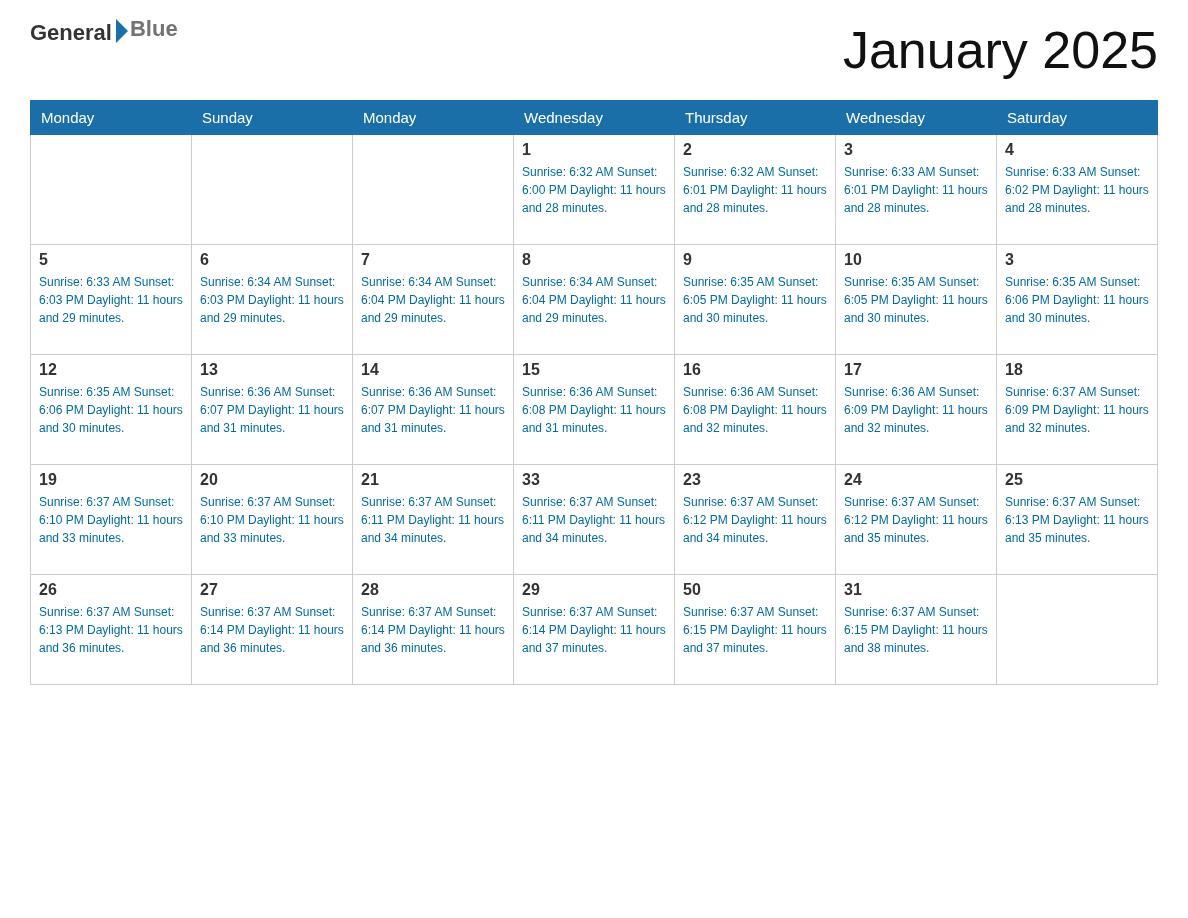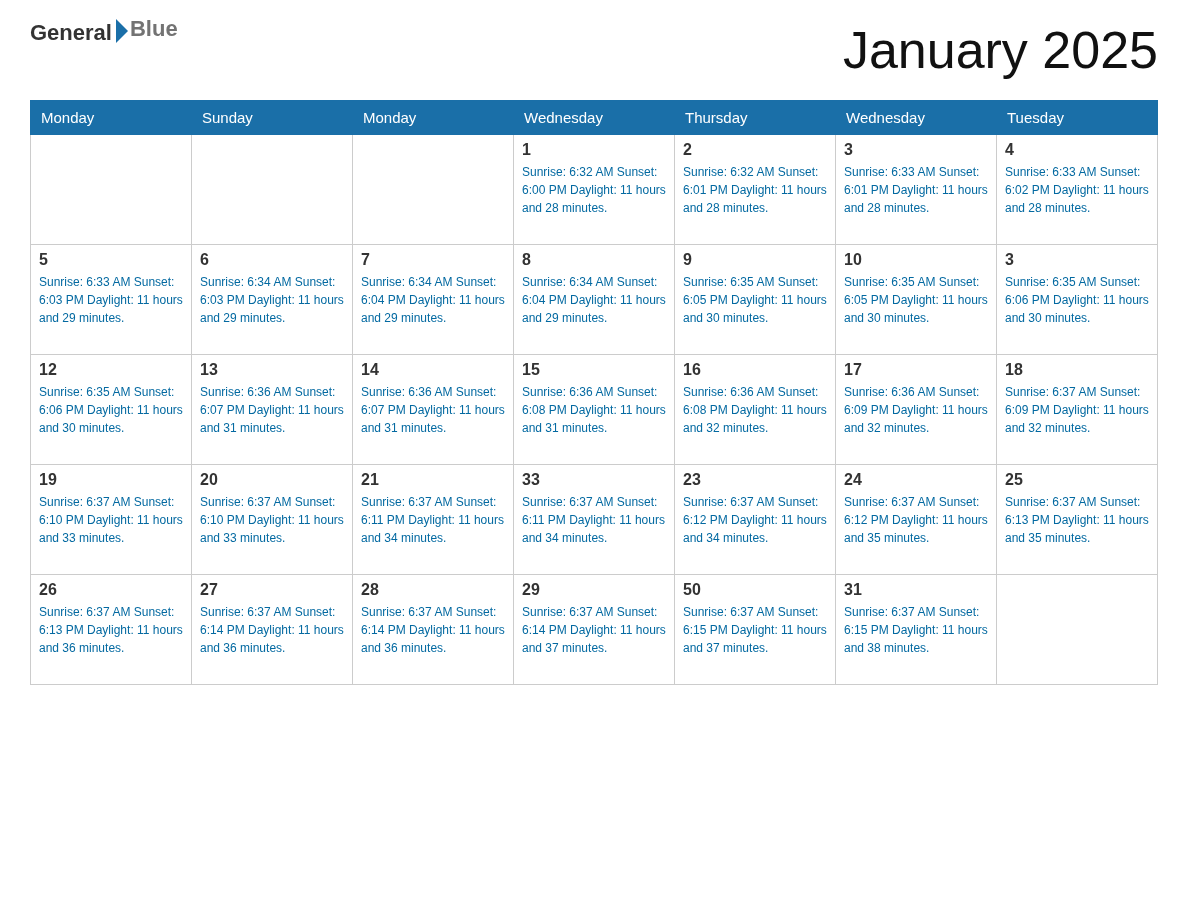--- a/index.html
+++ b/index.html
@@ -116,21 +116,21 @@
 
 <table class="calendar">
   <thead>
     <tr>
     <th>Monday</th>
         <th>Sunday</th>
         <th>Monday</th>
         <th>Wednesday</th>
         <th>Thursday</th>
         <th>Wednesday</th>
-        <th>Tuesday</th>
+        <th>Saturday</th>
       </tr>
   </thead>
   <tbody id="calendar-body">
   <tr>
         <td></td>
         <td></td>
         <td></td>
         <td>
           <div class="day-number">1</div>
           <div class="day-info">Sunrise: 6:32 AM

